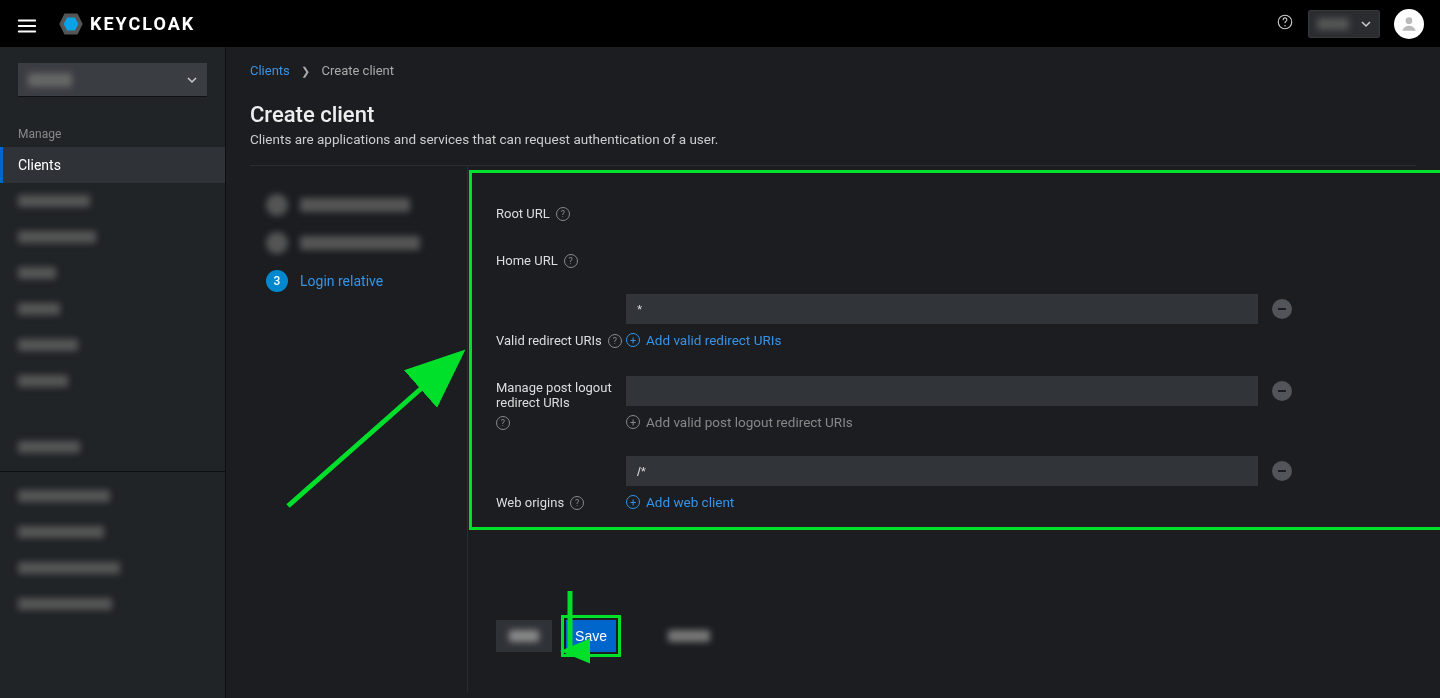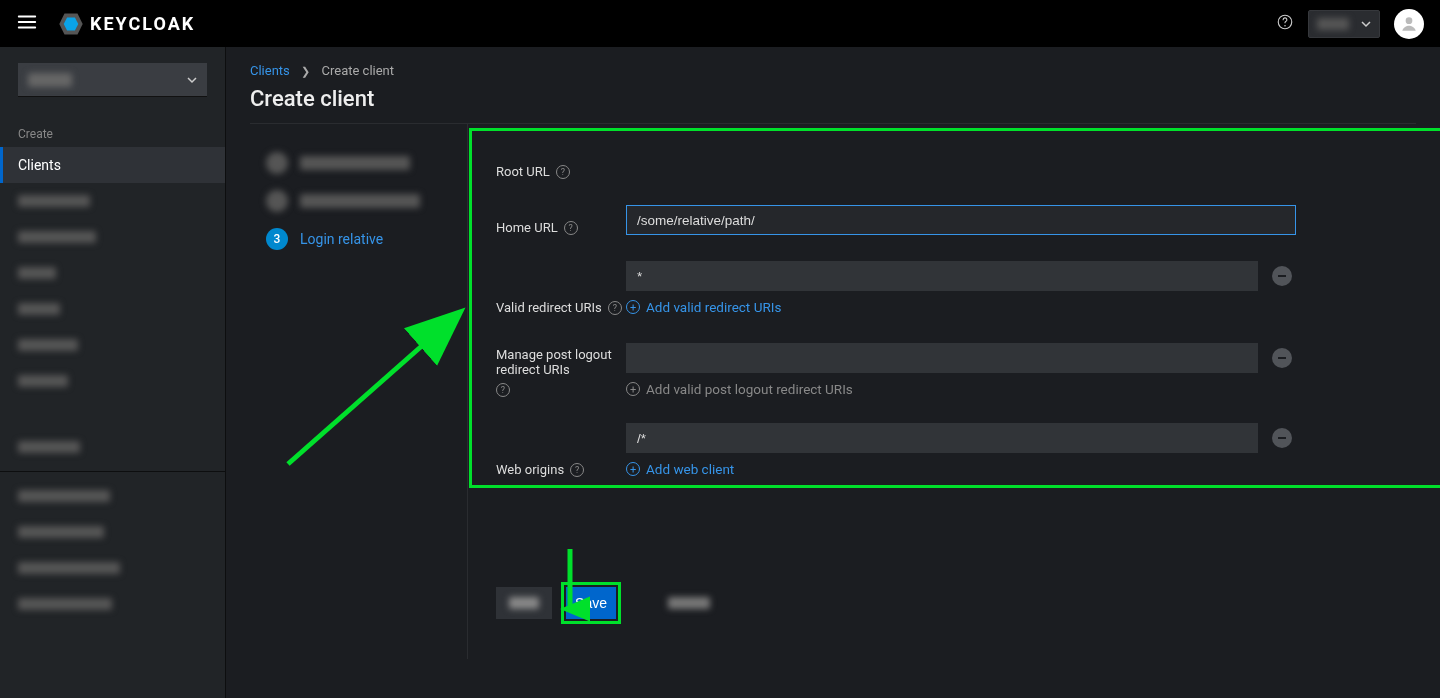--- a/index.html
+++ b/index.html
@@ -15,21 +15,21 @@
   .topbar {
     height: 47px;
     background: #000;
     display: flex;
     align-items: center;
     justify-content: space-between;
     padding: 0 16px;
   }
   .topbar-left {
     display: flex;
-    align-items: flex-start;
+    align-items: flex-end;
     gap: 20px;
   }
   .hamburger svg { display: block; }
   .logo {
     display: flex;
     align-items: center;
     gap: 6px;
     font-weight: 700;
     letter-spacing: 2px;
     color: #fff;
@@ -103,21 +103,21 @@
   .content {
     flex: 1;
     padding: 16px 24px 0 24px;
     overflow-y: auto;
     position: relative;
     background: #1b1d21;
   }
   .breadcrumb {
     font-size: 13px;
     color: #aaa;
-    margin-bottom: 8px;
+    margin-bottom: 24px;
   }
   .breadcrumb a { color: #3694e8; text-decoration: none; }
   .bc-sep { margin: 0 8px; font-size: 11px; }
   h1.page-title {
     font-size: 22px;
     font-weight: 500;
     color: #eee;
     margin-top: 6px;
   }
   .page-desc {
@@ -300,21 +300,21 @@
 </div>
 
 <div class="main">
   <div class="sidebar">
     <div class="realm-select">
       <span class="blur"></span>
       <svg width="10" height="10" viewBox="0 0 10 10">
           <path d="M1 3 5 7 9 3" stroke="#ccc" stroke-width="1.5" fill="none"></path>
         </svg>
     </div>
-    <div class="section-label">Create</div>
+    <div class="section-label">Manage</div>
     <div class="nav-item active">
       <span>Clients</span>
     </div>
     <div class="nav-item">
         <span class="blur" style="width:72px"></span>
       </div>
     <div class="nav-item">
         <span class="blur" style="width:78px"></span>
       </div>
     <div class="nav-item">
@@ -348,20 +348,21 @@
       </div>
   </div>
 
   <div class="content">
     <div class="breadcrumb">
       <a href="#">Clients</a>
       <span class="bc-sep">❯</span>
       <span>Create client</span>
     </div>
     <h1 class="page-title">Create client</h1>
+    <div class="page-desc">Clients are applications and services that can request authentication of a user.</div>
 
     <div class="wizard-body">
       <div class="steps">
         <div class="step">
           <span class="blur" style="width:22px; height:22px; border-radius:50%; filter:blur(3px)"></span>
           <span class="blur" style="width:110px"></span>
         </div>
         <div class="step">
           <span class="blur" style="width:22px; height:22px; border-radius:50%; filter:blur(3px)"></span>
           <span class="blur" style="width:120px"></span>
@@ -379,23 +380,20 @@
           <div class="form-label">
             <span>Root URL</span>
             <span class="help-icon">?</span>
           </div>
         </div>
 
         <div class="form-row">
           <div class="form-label">
             <span>Home URL</span>
             <span class="help-icon">?</span>
-          </div>
-          <div class="form-control-wrap">
-            <input class="input focused" value="/some/relative/path/" style="">
           </div>
         </div>
 
         <div class="form-row">
           <div class="form-label">
             <span>Valid redirect URIs</span>
             <span class="help-icon">?</span>
           </div>
           <div class="form-control-wrap">
             <div class="multi-row">

